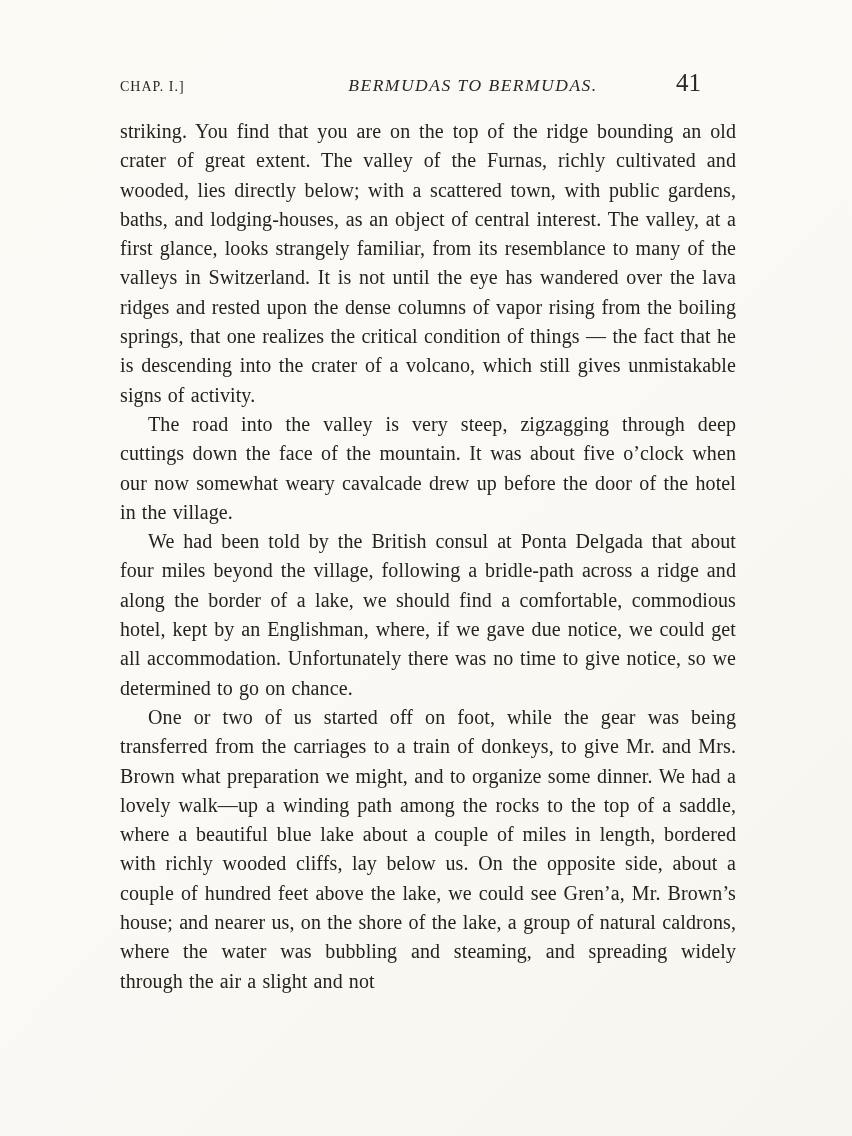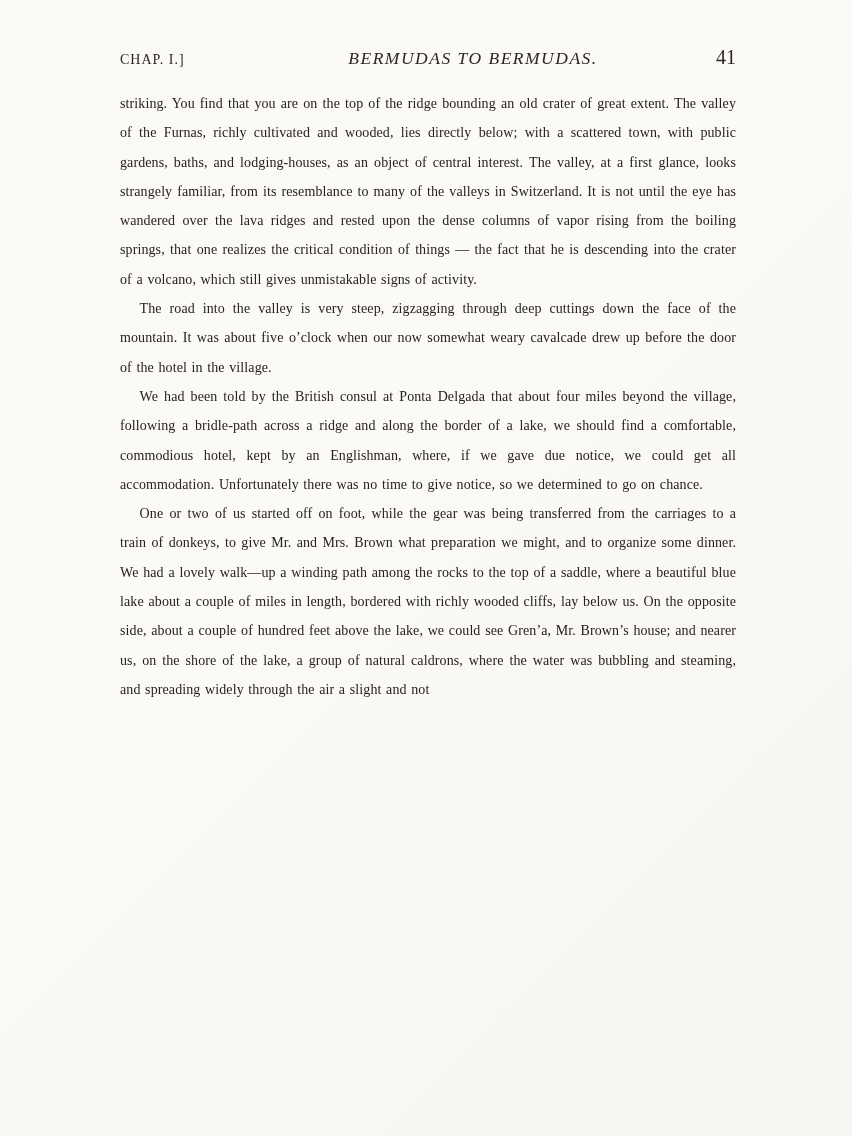--- a/index.html
+++ b/index.html
@@ -13,21 +13,21 @@
     overflow: hidden;
     font-family: "Liberation Serif", "DejaVu Serif", serif;
     color: #26231d;
   }
   .scan-page {
     position: relative;
     width: 852px;
     height: 1136px;
     background: linear-gradient(135deg, #faf9f4 0%, #fbfaf6 40%, #f7f5ef 100%);
     box-sizing: border-box;
-    padding: 46px 116px 40px 120px;
+    padding: 69px 116px 40px 120px;
   }
   .page-header {
     display: grid;
     grid-template-columns: 150px 1fr 60px;
     align-items: baseline;
     margin-bottom: 20px;
   }
   .chapter-label {
     font-size: 14px;
     letter-spacing: 1px;
@@ -35,26 +35,26 @@
     color: #2b2822;
   }
   .running-title {
     text-align: center;
     font-style: italic;
     font-size: 17.5px;
     letter-spacing: 1.5px;
     color: #2b2822;
   }
   .page-number {
-    text-align: right;
-    font-size: 20px;
+    text-align: left;
+    font-size: 25px;
     color: #2b2822;
   }
   .page-body {
-    font-size: 14px;
+    font-size: 20px;
     line-height: 29.3px;
     text-align: justify;
     letter-spacing: 0.1px;
     word-spacing: 1px;
   }
   .page-body p {
     margin: 0;
   }
   .page-body p.indent {
     text-indent: 1.4em;

